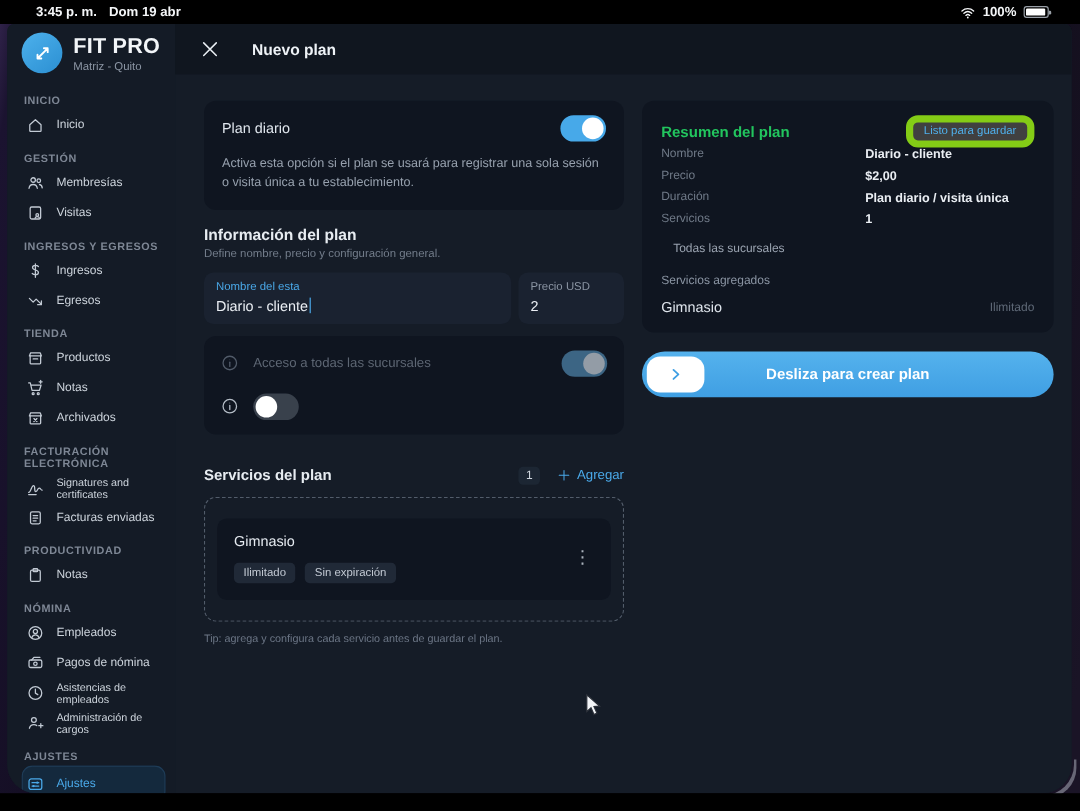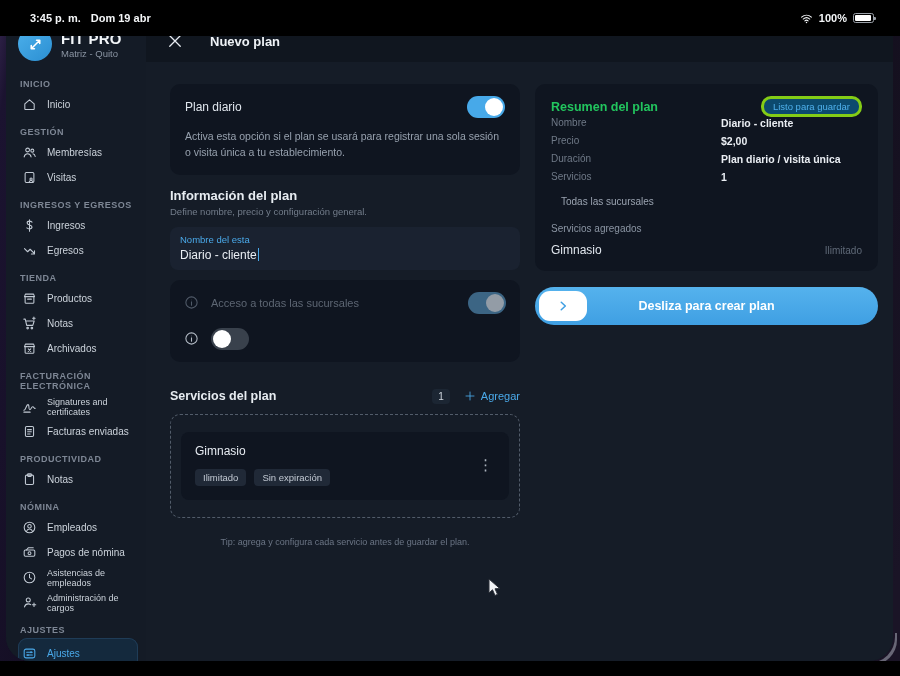--- a/index.html
+++ b/index.html
@@ -3,41 +3,41 @@
 <meta charset="utf-8">
 <style>
   * { margin:0; padding:0; box-sizing:border-box; }
   html,body { width:900px; height:676px; overflow:hidden; }
   body {
     font-family:"Liberation Sans", sans-serif;
     background:linear-gradient(100deg,#33254e 0%, #1b1330 2%, #0c0914 30%, #0a0811 70%, #1a1426 98%);
     position:relative; color:#e8ecf0;
   }
   
-  .statusbar { position:absolute; left:0; top:0; width:900px; height:36px; background:#000;
+  .statusbar { position:absolute; left:0; top:0; width:900px; height:20px; background:#000;
     display:flex; align-items:center; justify-content:space-between; padding:0 26px 0 30px; z-index:50;}
   .statusbar .left { display:flex; gap:10px; font-size:11px; font-weight:bold; color:#f4f6f8; }
   .statusbar .right { display:flex; align-items:center; gap:6px; font-size:11px; font-weight:bold; color:#f4f6f8; }
   .battery { width:21px; height:10px; border:1px solid #9aa0a8; border-radius:2.5px; position:relative; }
   .battery::after { content:""; position:absolute; left:1px; top:1px; bottom:1px; width:16px; background:#fff; border-radius:1px;}
   .battery::before { content:""; position:absolute; right:-3px; top:2.5px; width:2px; height:3px; background:#9aa0a8; border-radius:0 1px 1px 0;}
   .bottombar { position:absolute; left:0; bottom:0; width:900px; height:15px; background:#000; z-index:50;}
   .corner-glow { position:absolute; right:5px; bottom:13px; width:34px; height:34px; border-bottom-right-radius:26px;
     box-shadow: 3px 3px 0 -1px rgba(200,204,218,.45); z-index:2; pointer-events:none;}
 
   
   .app { position:absolute; left:6px; top:20px; width:887px; height:641px;
     border-radius:6px 6px 24px 24px; overflow:hidden; display:flex; background:#151c27; z-index:1;}
 
   
   .sidebar { width:140px; min-width:140px; background:#141b26; display:flex; flex-direction:column; padding:7px 0 6px 12px; }
   .brand { display:flex; align-items:center; gap:9px; margin-bottom:8px; }
   .brand-logo { width:34px; height:34px; border-radius:50%; background:linear-gradient(140deg,#4db1ec,#2b8fd2);
     display:flex; align-items:center; justify-content:center; color:#fff; }
-  .brand-name { font-size:15px; font-weight:bold; color:#f2f5f8; letter-spacing:.2px;}
+  .brand-name { font-size:18px; font-weight:bold; color:#f2f5f8; letter-spacing:.2px;}
   .brand-sub { font-size:9.5px; color:#8b95a3; margin-top:1px;}
   .nav { flex:1; }
   .nav-section { font-size:9px; font-weight:bold; letter-spacing:.5px; color:#7e8795; margin:10px 0 3px 2px; }
   .nav-item { display:flex; align-items:center; gap:10px; height:25px; padding:0 6px 0 4px; margin-right:8px;
     color:#ccd3db; border-radius:9px; cursor:pointer;}
   .nav-item svg { width:15px; height:15px; flex:none; color:#c2cad4;}
   .nav-item span { font-size:10px; }
   .nav-item.selected { background:#14293d; box-shadow:inset 0 0 0 1px #1f3c57; color:#4aa9e9; height:30px;}
   .nav-item.selected svg { color:#4aa9e9; }
 
@@ -90,27 +90,27 @@
   .svc-count { background:#1c2633; color:#cfd6de; font-size:10px; border-radius:4px; padding:2px 6px; margin-right:14px;}
   .svc-add { display:flex; align-items:center; gap:5px; color:#4aa9e9; font-size:11px; cursor:pointer;}
   .svc-add svg { width:12px; height:12px; }
   .dash-box { margin-top:10px; border:1.5px dashed #525c6a; border-radius:10px; padding:17px 10px; }
   .svc-card { background:#0f1520; border-radius:8px; padding:12px 14px 14px; display:flex; }
   .svc-info { flex:1; }
   .svc-name { font-size:12px; color:#e5eaf0; }
   .chips { display:flex; gap:8px; margin-top:11px; }
   .chip { background:#202937; color:#c3cad4; font-size:9.5px; padding:3px 8px; border-radius:4px;}
   .kebab { color:#aab2bc; font-size:15px; line-height:1; align-self:center; cursor:pointer; letter-spacing:0; padding:0 2px;}
-  .tip { margin-top:19px; text-align:center; font-size:9px; color:#6b7585; }
+  .tip { margin-top:9px; text-align:left; font-size:9px; color:#6b7585; }
 
   
   .sum-card { padding:12px 16px 14px; }
   .sum-head { display:flex; align-items:center; justify-content:space-between; }
   .sum-title { font-size:12.5px; font-weight:bold; color:#22c55e; }
-  .ready-pill { border:3px solid #84cc16; background:#0c4a6e; color:#4fb0ec; font-size:9.5px; border-radius:10px; padding:2px 9px;}
+  .ready-pill { border:6px solid #84cc16; background:#404040; color:#4fb0ec; font-size:9.5px; border-radius:10px; padding:2px 9px;}
   .sum-rows { }
   .sum-row { display:flex; margin-bottom:6px; }
   .sum-label { width:170px; font-size:10px; color:#6f7987; }
   .sum-value { font-size:10.5px; font-weight:bold; color:#eaeef3; }
   .sum-branch { margin-top:13px; padding-left:10px; font-size:10px; color:#9aa3b0; }
   .sum-added { margin-top:16px; font-size:10px; color:#8b95a3; }
   .sum-svc { margin-top:9px; display:flex; align-items:center; justify-content:space-between;}
   .sum-svc-name { font-size:12px; color:#dfe5ec; }
   .sum-svc-val { font-size:10px; color:#5f6977; }
 
@@ -385,20 +385,24 @@
         </div>
 
         <div class="sec-head">Información del plan</div>
         <div class="sec-sub">Define nombre, precio y configuración general.</div>
 
         <div class="inputs-row">
           <div class="field name">
             <div class="field-label">Nombre del esta</div>
             <div class="field-value"><span>Diario - cliente</span><span class="caret"></span></div>
           </div>
+          <div class="field price">
+            <div class="field-label">Precio USD</div>
+            <div class="field-value">2</div>
+          </div>
         </div>
 
         <div class="card tg-card">
           <div class="tg-row dim">
             <svg class="ic">
                 <use href="#i-info"></use>
               </svg>
             <span class="tg-label">Acceso a todas las sucursales</span>
             <div class="toggle on-disabled">
                 <div class="knob"></div>

